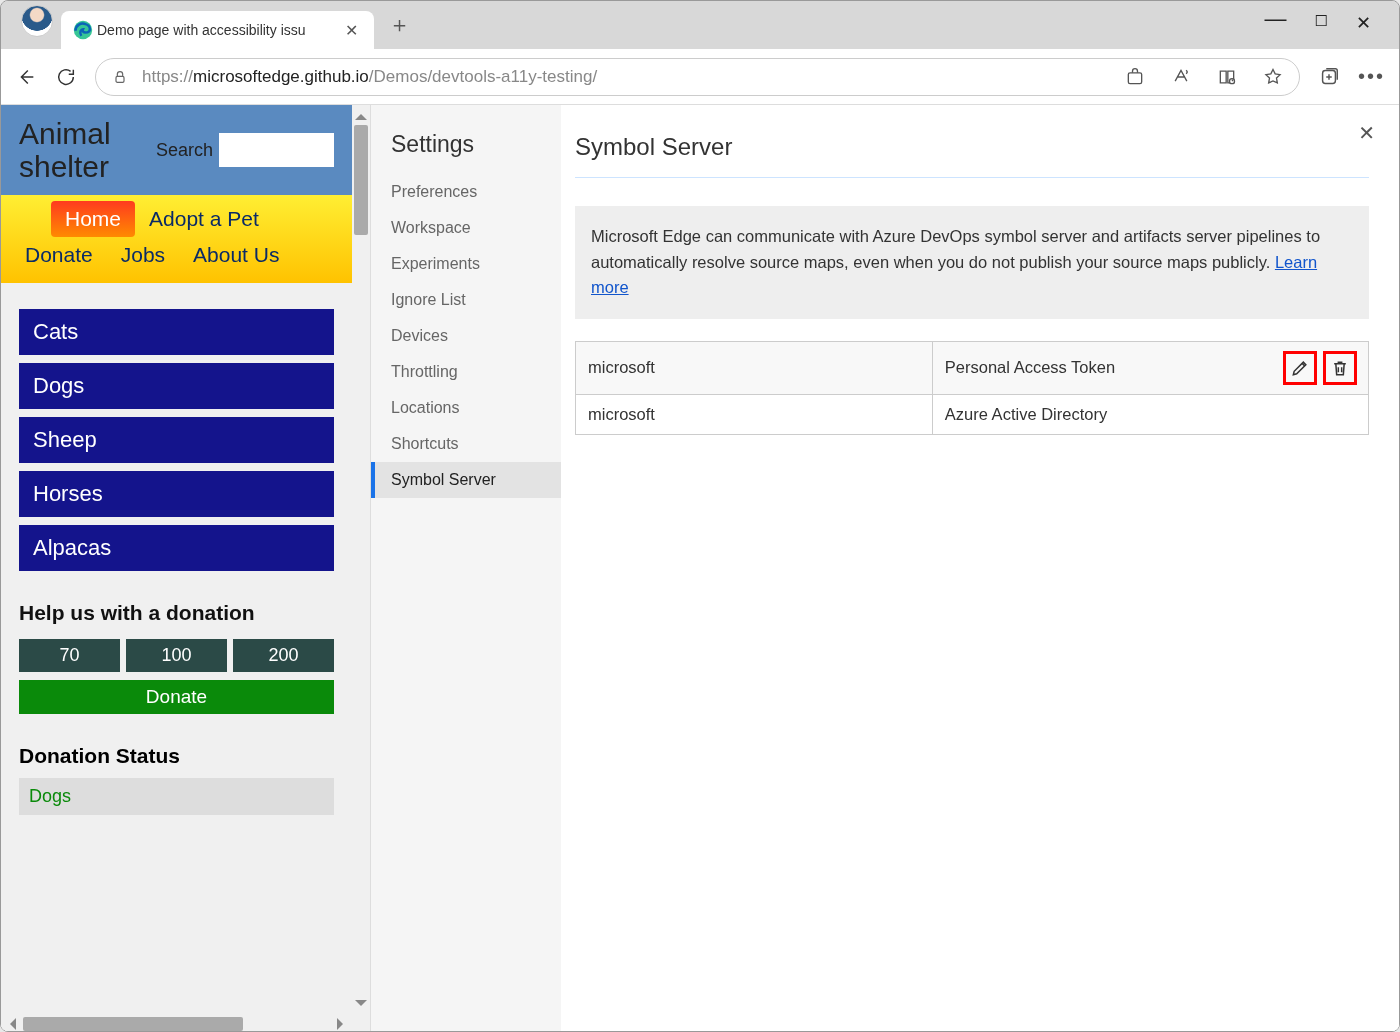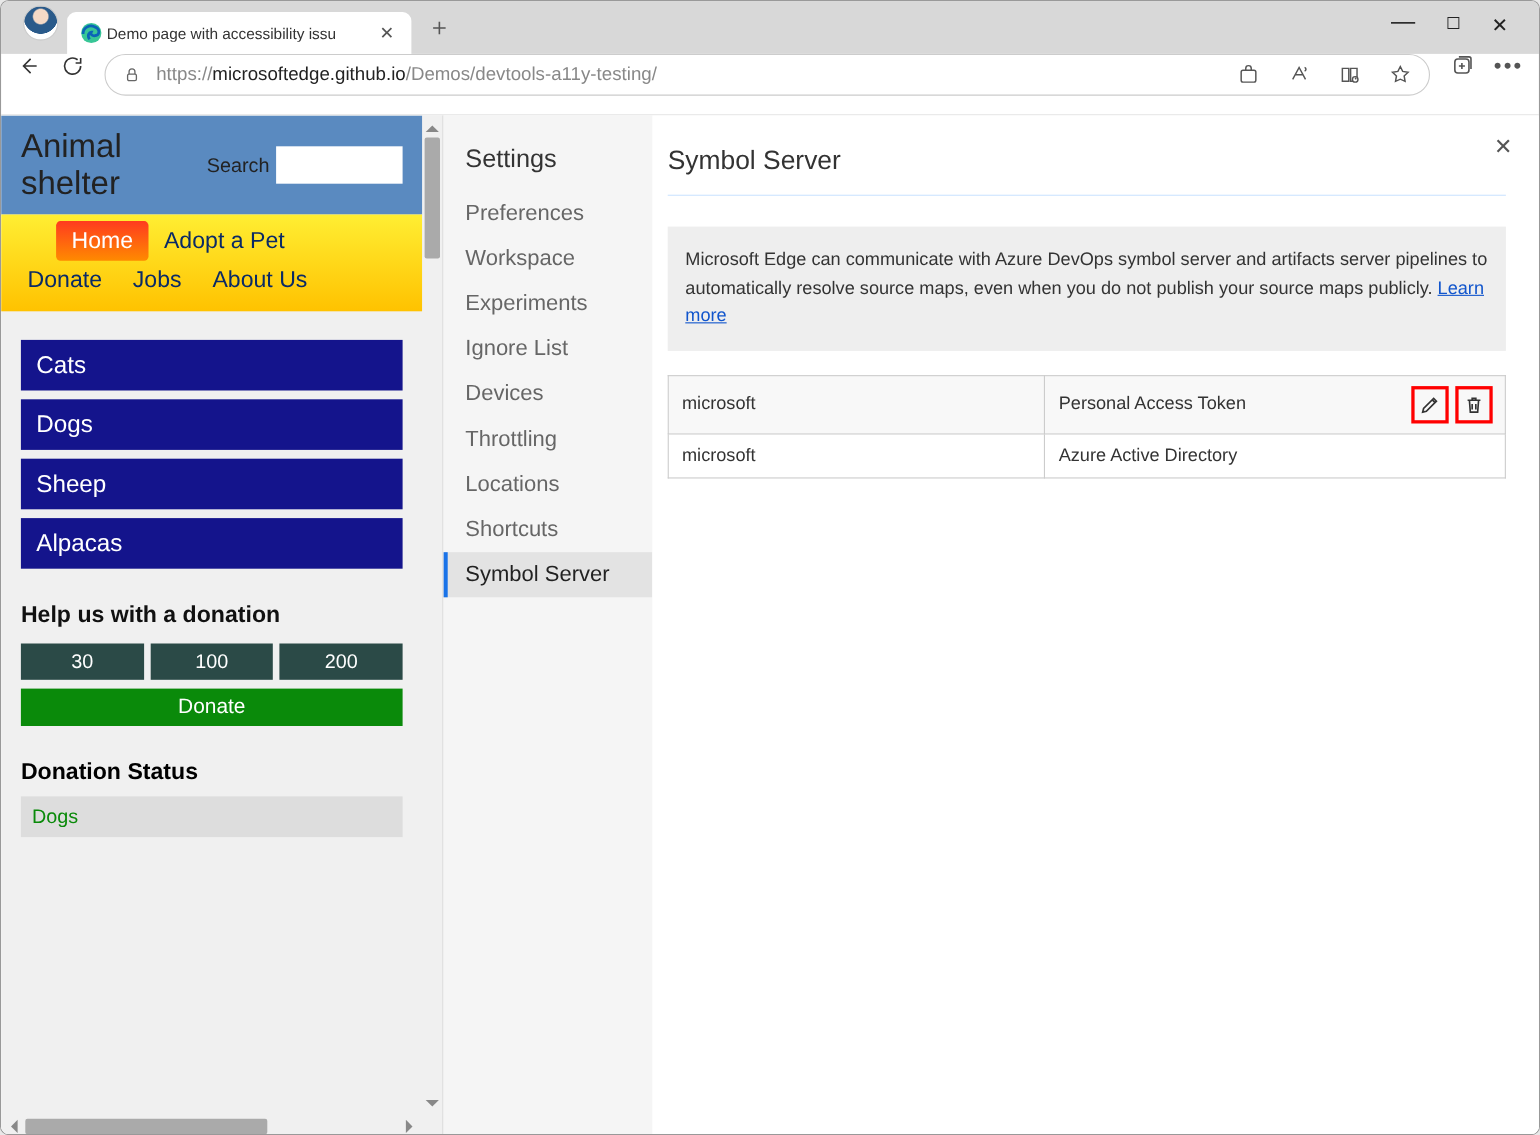--- a/index.html
+++ b/index.html
@@ -10,32 +10,32 @@
     .avatar { width: 32px; height: 32px; border-radius: 50%; margin: 0 8px 8px 12px; align-self: center; background: radial-gradient(circle at 50% 30%, #f4d9c6 25%, #2a5a8a 30%, #2a5a8a 60%, #fff 62%); border:1px solid #ccc;}
     .tab { display: flex; align-items: center; background: #fff; border-radius: 8px 8px 0 0; padding: 6px 12px; height: 38px; max-width: 330px; gap: 4px; }
     .edge-icon { width: 20px; height: 20px; }
     .tab-title { font-size: 14px; color: #333; white-space: nowrap; overflow: hidden; text-overflow: clip; width: 240px;}
     .tab-close { font-size: 16px; color: #555; padding: 0 4px; cursor: pointer; }
     .new-tab { font-size: 22px; color: #555; padding: 4px 14px; cursor: pointer; align-self: center;}
     .win-controls { margin-left: auto; display: flex; gap: 28px; padding: 0 28px; align-self: center; color:#222;}
     .win-controls span { font-size: 15px; cursor: pointer; font-family: "Segoe MDL2 Assets", Arial; }
     
     
-    .toolbar { height: 56px; background: #fff; border-bottom: 1px solid #ddd; display: flex; align-items: flex-start; padding: 0 14px; gap: 18px; }
+    .toolbar { height: 56px; background: #fff; border-bottom: 1px solid #ddd; display: flex; align-items: center; padding: 0 14px; gap: 18px; }
     .toolbar .icon { width: 22px; height: 22px; color: #444; cursor: pointer; }
     .url-bar { flex: 1; display: flex; align-items: center; border: 1px solid #ccc; border-radius: 20px; padding: 6px 16px; gap: 14px; height: 38px;}
     .url-text { flex:1; font-size: 17px; color: #888; }
     .url-text .dark { color: #222; }
     .right-icons { display: flex; gap: 26px; align-items: center; color: #444;}
     
     
     .content { display: flex; height: calc(1032px - 48px - 56px); background: #fff;}
     
     
-    .page-pane { width: 402px; position: relative; background: #f0f0f0; overflow: hidden; border-right: 1px solid #ddd;}
+    .page-pane { width: 370px; position: relative; background: #f0f0f0; overflow: hidden; border-right: 1px solid #ddd;}
     .page-scroll { position: absolute; inset: 0 18px 18px 0; overflow: hidden; }
     .scrollbar-v { position: absolute; right: 0; top: 0; bottom: 18px; width: 18px; background: #f0f0f0;}
     .scrollbar-v::before, .scrollbar-v::after { content:""; position:absolute; left:3px; width:0;height:0; border:6px solid transparent;}
     .scrollbar-v::before { top:3px; border-bottom-color:#888;}
     .scrollbar-v::after { bottom:3px; border-top-color:#888;}
     .scrollbar-v .thumb { position:absolute; left:2px; right:2px; top:20px; height:110px; background:#aaa; border-radius:2px;}
     .scrollbar-h { position:absolute; bottom:0; left:0; right:18px; height:18px; background:#f0f0f0;}
     .scrollbar-h::before, .scrollbar-h::after{content:"";position:absolute;top:3px;width:0;height:0;border:6px solid transparent;}
     .scrollbar-h::before{left:3px;border-right-color:#888;}
     .scrollbar-h::after{right:3px;border-left-color:#888;}
@@ -60,21 +60,21 @@
     .don-other-input { flex:1; height:26px; background:#ccc; border:none;}
     .donate-btn { background:#0a8a0a; color:#fff; text-align:center; padding:6px; font-size:19px; cursor:pointer;}
     .status h3 { font-size:21px; font-weight:700; padding: 12px 18px 10px;}
     .status-row { background:#ddd; margin:0 18px; padding:8px 10px; color:#0a8a0a; font-size:18px;}
     
     
     .devtools { flex:1; display:flex; background:#f5f5f5;}
     .settings-sidebar { width:190px; padding: 20px 0; }
     .settings-title { font-size:23px; color:#333; padding: 6px 20px 16px;}
     .settings-list { display:flex; flex-direction:column;}
-    .settings-item { font-size:20px; color:#666; padding: 9px 20px; cursor:pointer;}
+    .settings-item { font-size:16px; color:#666; padding: 9px 20px; cursor:pointer;}
     .settings-item.active { background:#e3e3e3; color:#222; border-left:4px solid #1a73e8; padding-left:16px;}
     .settings-main { flex:1; padding: 28px 30px 0 14px; background:#fff; position:relative;}
     .close-x { position:absolute; top:16px; right:24px; font-size:20px; color:#555; cursor:pointer;}
     .panel-title { font-size:24px; color:#333; padding-bottom:16px; border-bottom:1px solid #cde4ff; margin-bottom:28px;}
     .info-box { background:#eee; padding:18px 16px; font-size:16.5px; color:#333; line-height:1.55; margin-bottom:22px;}
     .info-box a { color:#1155cc; text-decoration:underline;}
     .add-btn { background:#ddd; border:none; padding:10px 18px; font-size:16px; color:#333; cursor:pointer; margin-bottom:0;}
     .server-table { width:100%; border-collapse:collapse; font-size:16.5px;}
     .server-table td { border:1px solid #ccc; padding:10px 12px; color:#333;}
     .server-table tr:first-child { background:#f8f8f8;}
@@ -166,26 +166,27 @@
         <div class="nav-row2">
           <span class="nav-item">Donate</span>
           <span class="nav-item">Jobs</span>
           <span class="nav-item">About Us</span>
         </div>
       </div>
       <div class="cat-list">
         <div class="cat-item">Cats</div>
         <div class="cat-item">Dogs</div>
         <div class="cat-item">Sheep</div>
+        <div class="cat-item">Horses</div>
         <div class="cat-item">Alpacas</div>
       </div>
       <div class="donation">
         <h3>Help us with a donation</h3>
         <div class="don-buttons">
-          <div class="don-btn">30</div>
+          <div class="don-btn">70</div>
           <div class="don-btn">100</div>
           <div class="don-btn">200</div>
         </div>
         <div class="donate-btn">Donate</div>
       </div>
       <div class="status">
         <h3>Donation Status</h3>
         <div class="status-row">Dogs</div>
       </div>
     </div>

